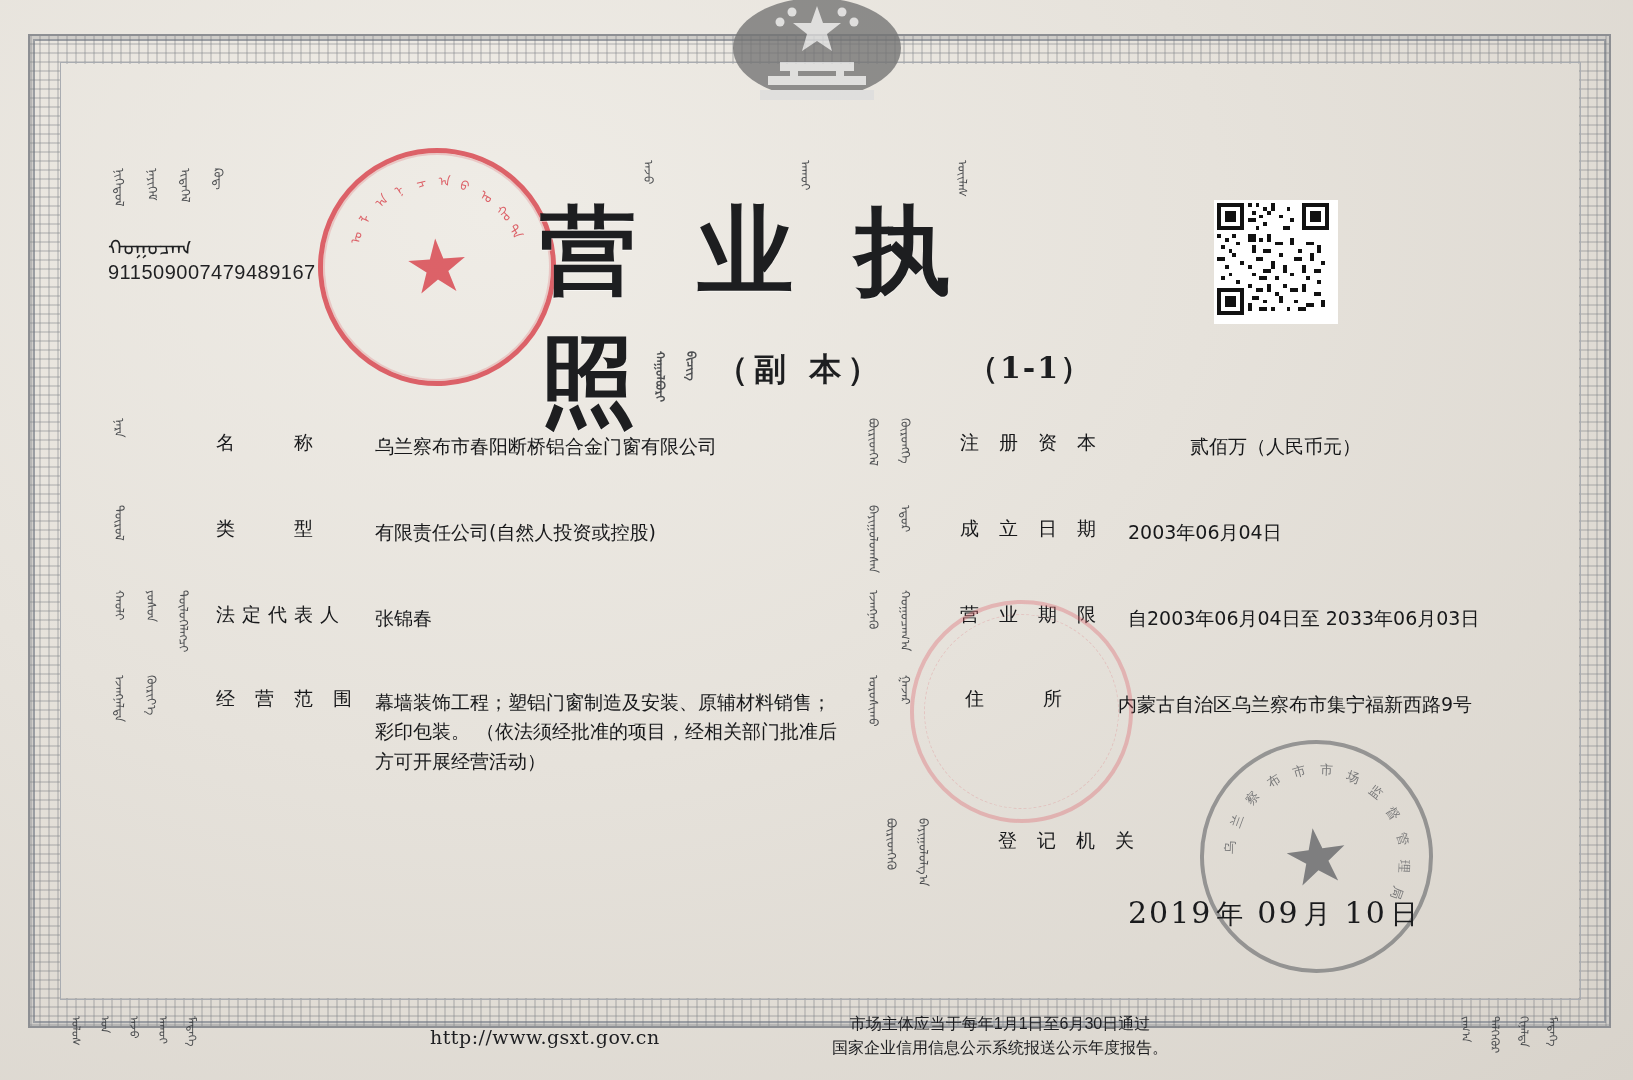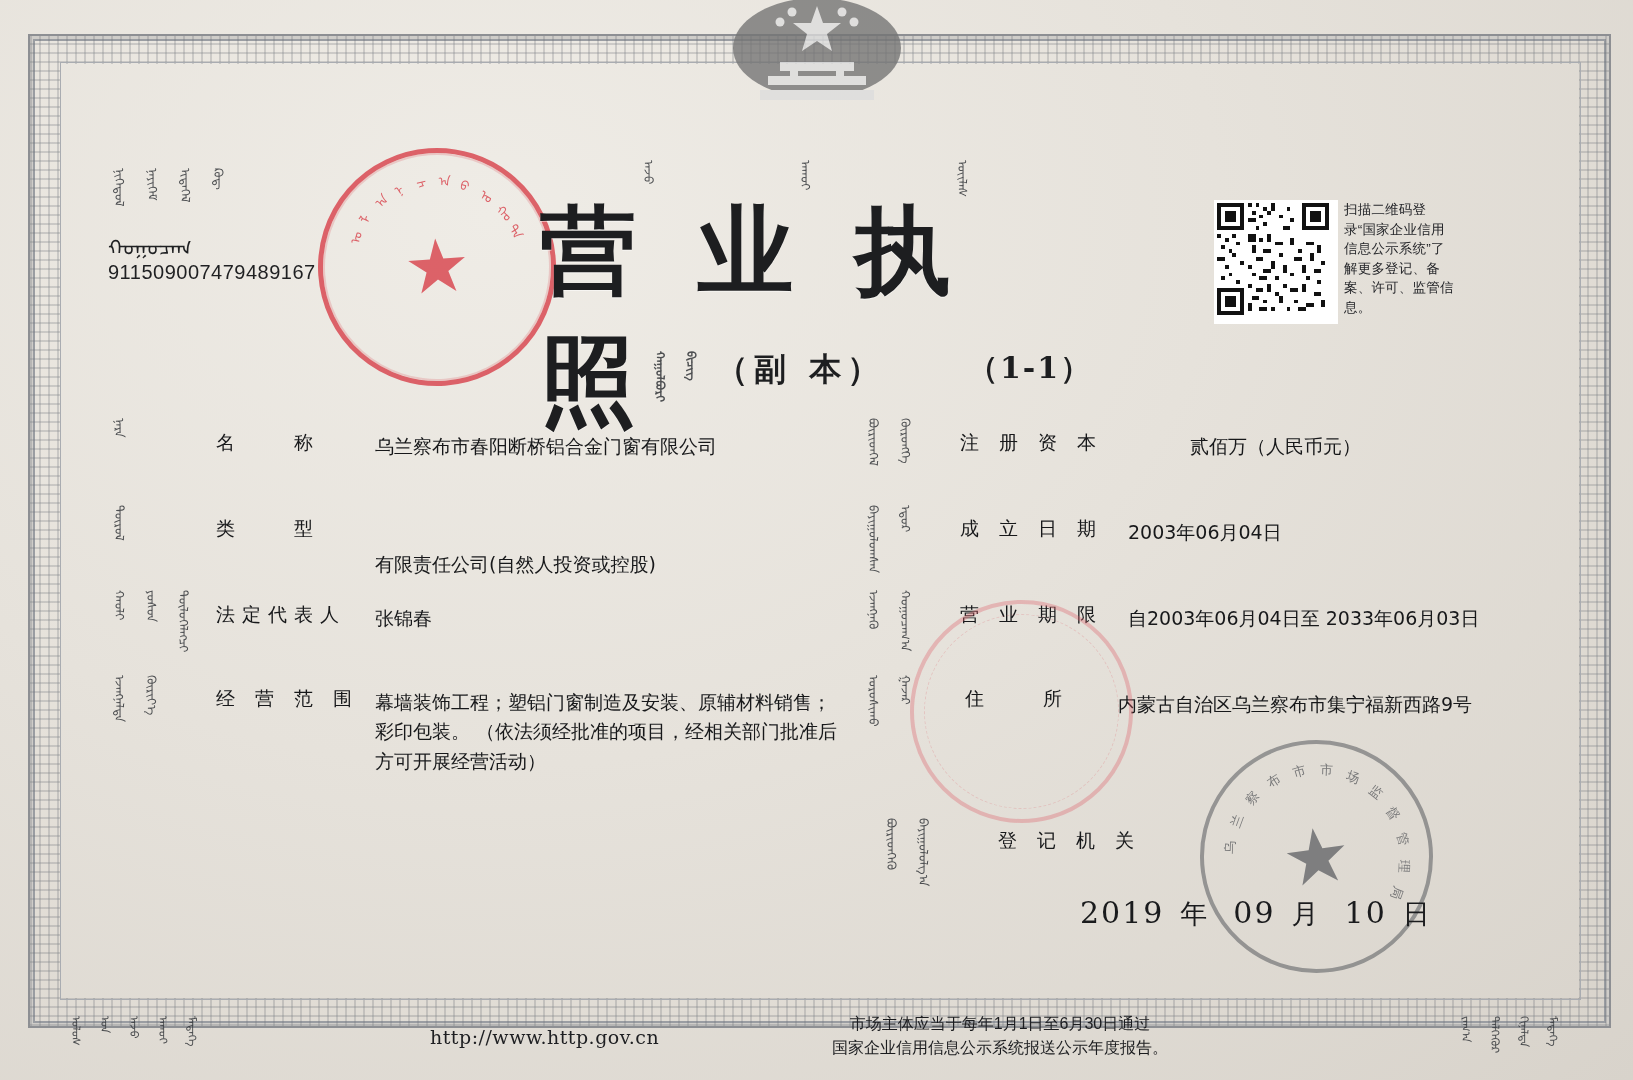--- a/index.html
+++ b/index.html
@@ -163,24 +163,24 @@
     color:#5e6064;font-size:76px;line-height:1;
   }
   .seal-official .ring-text span{
     position:absolute;left:50%;top:50%;
     font-family:"DejaVu Sans", sans-serif;
     font-size:13px;color:#55575b;
     transform-origin:0 0;
   }
 
   .issue-date{
-    position:absolute;left:1080px;top:895px;
+    position:absolute;left:1128px;top:895px;
     font-family:"DejaVu Serif", serif;
     font-size:30px;letter-spacing:10px;color:#1a1b1d;
-    display:flex;align-items:baseline;gap:16px;
+    display:flex;align-items:baseline;gap:4px;
   }
   .issue-date .num{font-size:30px;letter-spacing:2px;}
   .issue-date .cn{font-size:27px;}
 
   
   .footer{
     position:absolute;left:0;bottom:6px;width:1633px;height:60px;
   }
   .footer-url{
     position:absolute;left:430px;bottom:26px;
@@ -359,42 +359,41 @@
         <rect x="22" y="21" width="1" height="2"></rect>
           <rect x="25" y="23" width="2" height="1"></rect>
           <rect x="20" y="25" width="1" height="1"></rect>
         <rect x="23" y="26" width="2" height="1"></rect>
           <rect x="27" y="25" width="1" height="2"></rect>
           <rect x="18" y="27" width="1" height="1"></rect>
         <rect x="21" y="27" width="2" height="1"></rect>
       </g>
     </svg>
   </div>
-  <div class="qr-note">扫描二维码登录“国家企业信用信息公示系统”了解更多登记、备案、许可、监管信息。</div>
 
   <div class="fields">
 
     <div class="f-mn" style="left:108px;top:418px;">
       <div class="mn-vert mng">ᠨᠡᠷᠡ</div>
     </div>
     <div class="f-label" style="left:216px;top:430px;">名　　称</div>
     <div class="f-val" style="left:375px;top:432px;width:470px;">乌兰察布市春阳断桥铝合金门窗有限公司</div>
 
     <div class="f-mn" style="left:862px;top:418px;">
       <div class="mn-vert mng">ᠪᠦᠷᠢᠳᠬᠡᠯ</div>
       <div class="mn-vert mng">ᠬᠥᠷᠦᠩᠭᠡ</div>
     </div>
     <div class="f-label" style="left:960px;top:430px;">注 册 资 本</div>
     <div class="f-val" style="left:1190px;top:432px;width:340px;">贰佰万（人民币元）</div>
 
     <div class="f-mn" style="left:108px;top:505px;">
       <div class="mn-vert mng">ᠲᠥᠷᠥᠯ</div>
     </div>
     <div class="f-label" style="left:216px;top:516px;">类　　型</div>
-    <div class="f-val" style="left:375px;top:518px;width:470px;margin-top:32px;">有限责任公司(自然人投资或控股)</div>
+    <div class="f-val" style="left:375px;top:518px;width:470px;">有限责任公司(自然人投资或控股)</div>
 
     <div class="f-mn" style="left:862px;top:505px;">
       <div class="mn-vert mng">ᠪᠠᠶᠢᠭᠤᠯᠤᠭᠰᠠᠨ</div>
       <div class="mn-vert mng">ᠡᠳᠦᠷ</div>
     </div>
     <div class="f-label" style="left:960px;top:516px;">成 立 日 期</div>
     <div class="f-val" style="left:1128px;top:518px;width:360px;">2003年06月04日</div>
 
     <div class="f-mn" style="left:108px;top:590px;">
       <div class="mn-vert mng">ᠬᠠᠤᠯᠢ</div>
@@ -462,21 +461,21 @@
   </div>
 
   <div class="footer">
     <div class="footer-mn-left">
       <div class="mn-vert mng">ᠤᠯᠤᠰ</div>
       <div class="mn-vert mng">ᠤᠨ</div>
       <div class="mn-vert mng">ᠠᠵᠤ</div>
       <div class="mn-vert mng">ᠠᠬᠤᠢ</div>
       <div class="mn-vert mng">ᠮᠡᠳᠡᠭᠡ</div>
     </div>
-    <div class="footer-url">http://www.http.gov.cn</div>
+    <div class="footer-url">http://www.gsxt.gov.cn</div>
     <div class="footer-note">
       <div>市场主体应当于每年1月1日至6月30日通过</div>
       <div>国家企业信用信息公示系统报送公示年度报告。</div>
     </div>
     <div class="footer-mn-right">
       <div class="mn-vert mng">ᠵᠠᠬ᠎ᠠ</div>
       <div class="mn-vert mng">ᠳᠡᠯᠭᠡᠭᠦᠷ</div>
       <div class="mn-vert mng">ᠬᠢᠨᠠᠯᠲᠠ</div>
       <div class="mn-vert mng">ᠮᠡᠳᠡᠭᠡ</div>
     </div>

